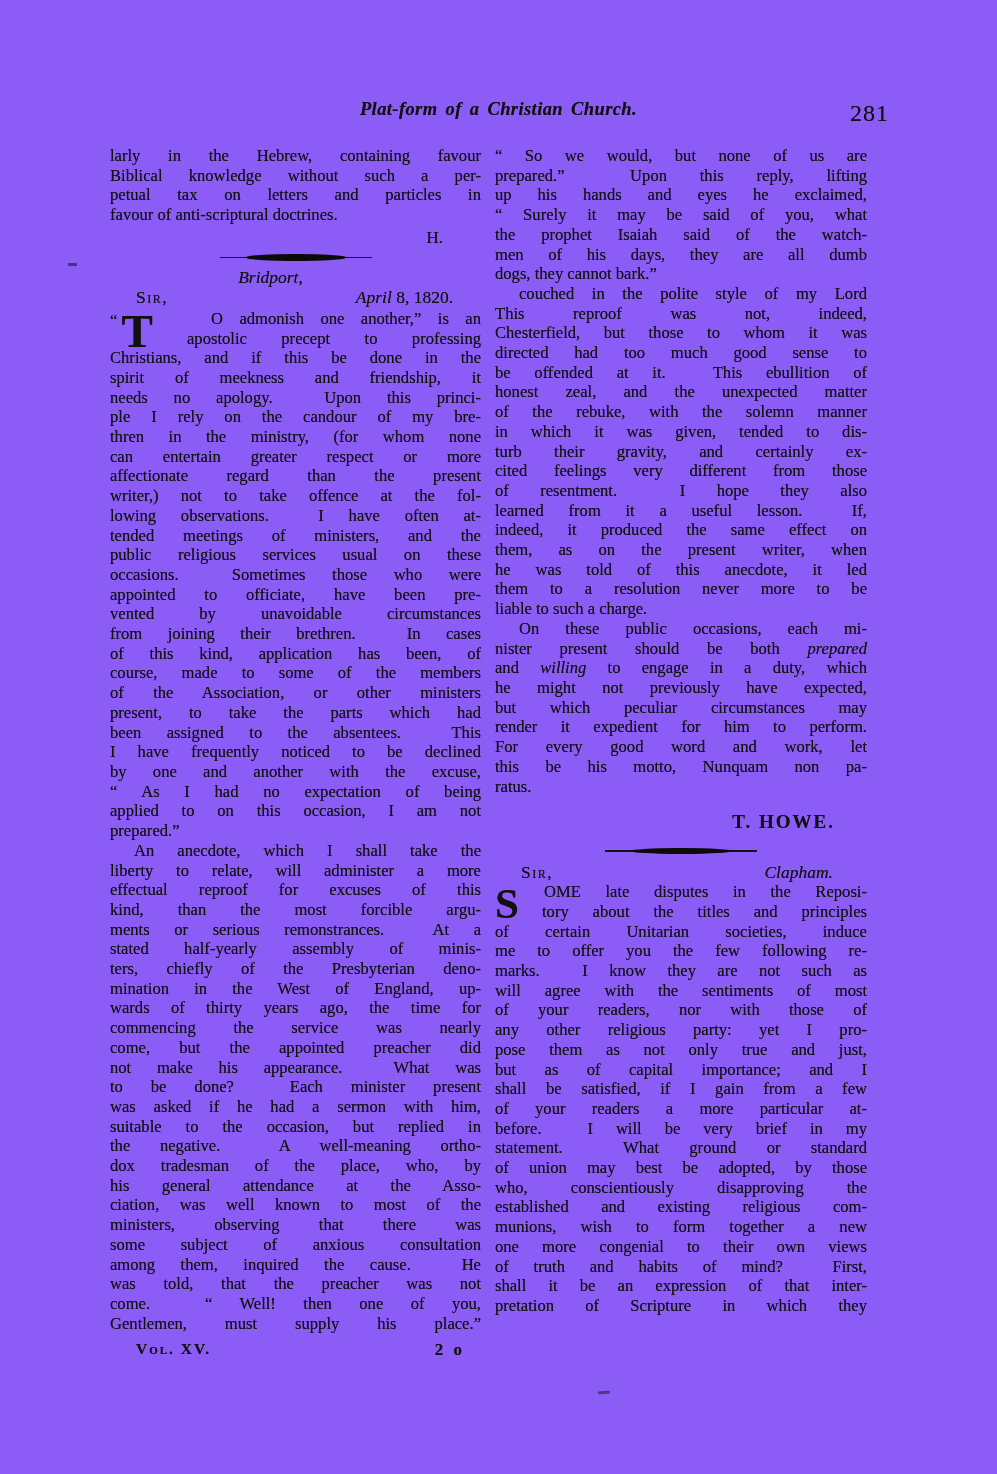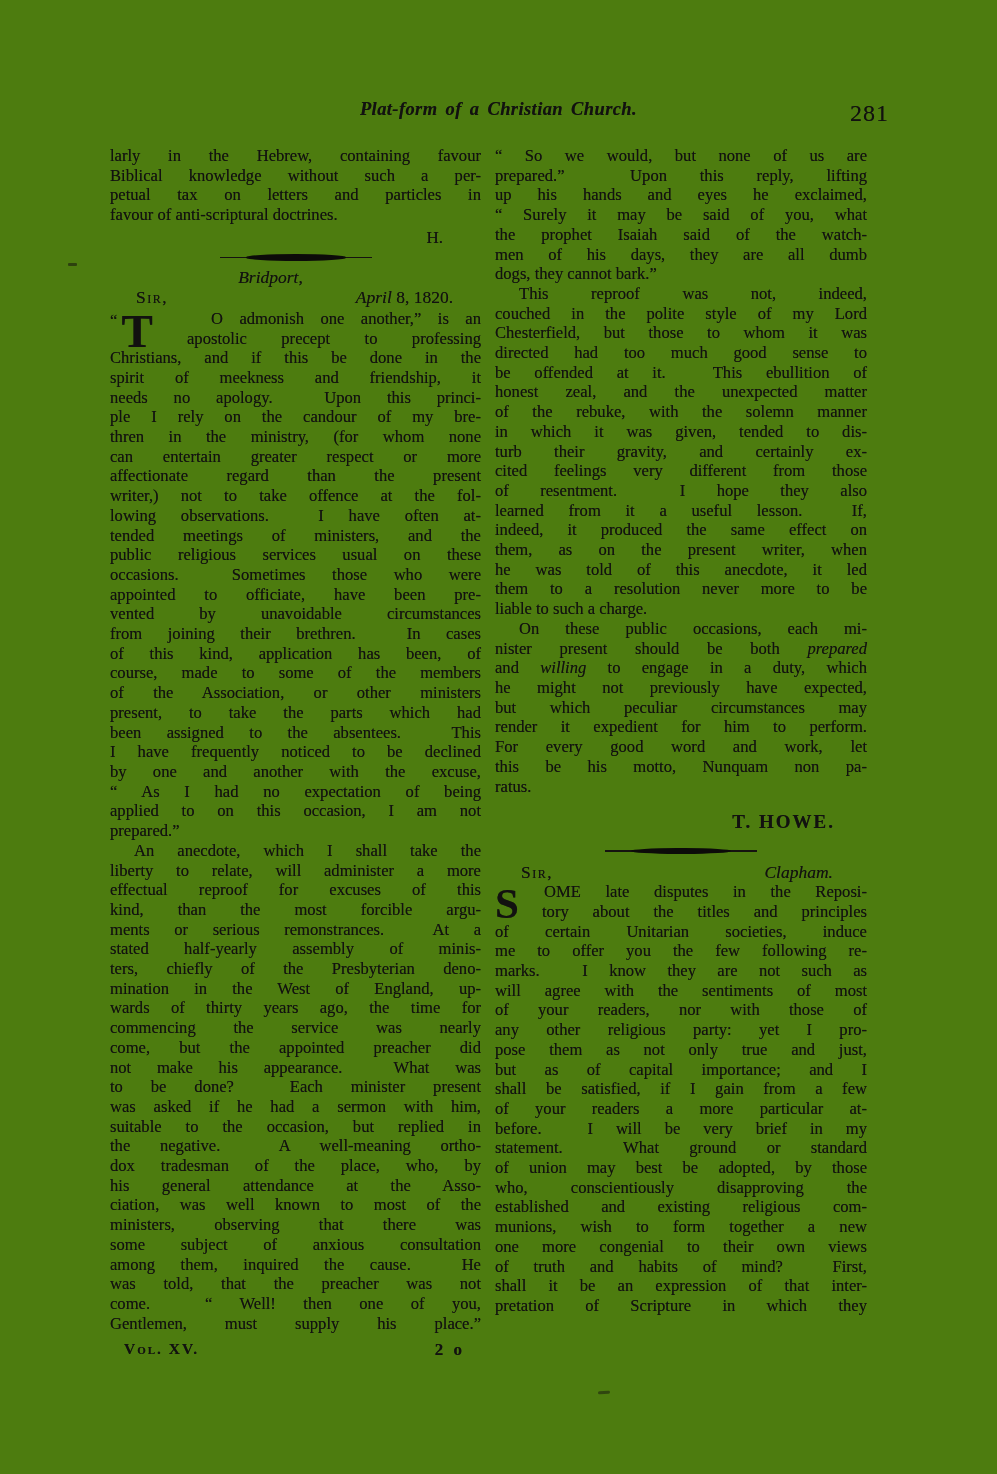--- a/index.html
+++ b/index.html
@@ -1,19 +1,19 @@
 <!DOCTYPE html>
 <html><head>
 <meta charset="utf-8">
 <style>
   html,body{margin:0;padding:0;background:#e8e6e0;}
   .page{
     position:relative;
     width:997px;height:1474px;
-    background:#4d7c0f;
+    background:#8b5cf6;
     font-family:"Liberation Serif","DejaVu Serif",serif;
     color:#121110;
     overflow:hidden;
   }
   .ink{text-shadow:0 0 .6px rgba(18,17,16,.6);}
   
   .running-title{
     position:absolute;top:99px;left:0;width:100%;
     text-align:center;
     font-style:italic;font-weight:bold;font-size:18.5px;
@@ -69,21 +69,21 @@
   }
   .divider .lens{
     position:absolute;top:1.5px;left:26px;width:100px;height:6.5px;
     background:#0c0b09;border-radius:50%;
   }
   
   .vol-row{
     display:flex;justify-content:space-between;
     margin-top:7px;padding:0 16px 0 14px;
   }
-  .vol{font-variant:small-caps;font-weight:bold;letter-spacing:2px;font-size:15.5px;}
+  .vol{font-variant:small-caps;font-weight:bold;letter-spacing:2px;font-size:15.5px;margin-left:12px;}
   .sigmark{font-weight:bold;font-size:17px;letter-spacing:3px;}
   .smudge{
     position:absolute;left:598px;top:1391px;width:12px;height:3px;
     background:rgba(20,18,15,.5);border-radius:2px;transform:rotate(-4deg);
   }
   .smudge2{
     position:absolute;left:68px;top:263px;width:9px;height:2.5px;
     background:rgba(20,18,15,.55);border-radius:1px;
   }
   
@@ -199,22 +199,22 @@
         <div class="line">“ So we would, but none of us are</div>
         <div class="line">prepared.”  Upon this reply, lifting</div>
         <div class="line">up his hands and eyes he exclaimed,</div>
         <div class="line">“ Surely it may be said of you, what</div>
         <div class="line">the prophet Isaiah said of the watch-</div>
         <div class="line">men of his days, they are all dumb</div>
         <div class="line last">dogs, they cannot bark.”</div>
       </div>
 
     <div class="block p-indent">
+        <div class="line">couched in the polite style of my Lord</div>
         <div class="line">This reproof was not, indeed,</div>
-        <div class="line">couched in the polite style of my Lord</div>
         <div class="line">Chesterfield, but those to whom it was</div>
         <div class="line">directed had too much good sense to</div>
         <div class="line">be offended at it.  This ebullition of</div>
         <div class="line">honest zeal, and the unexpected matter</div>
         <div class="line">of the rebuke, with the solemn manner</div>
         <div class="line">in which it was given, tended to dis-</div>
         <div class="line">turb their gravity, and certainly ex-</div>
         <div class="line">cited feelings very different from those</div>
         <div class="line">of resentment.  I hope they also</div>
         <div class="line">learned from it a useful lesson.  If,</div>

